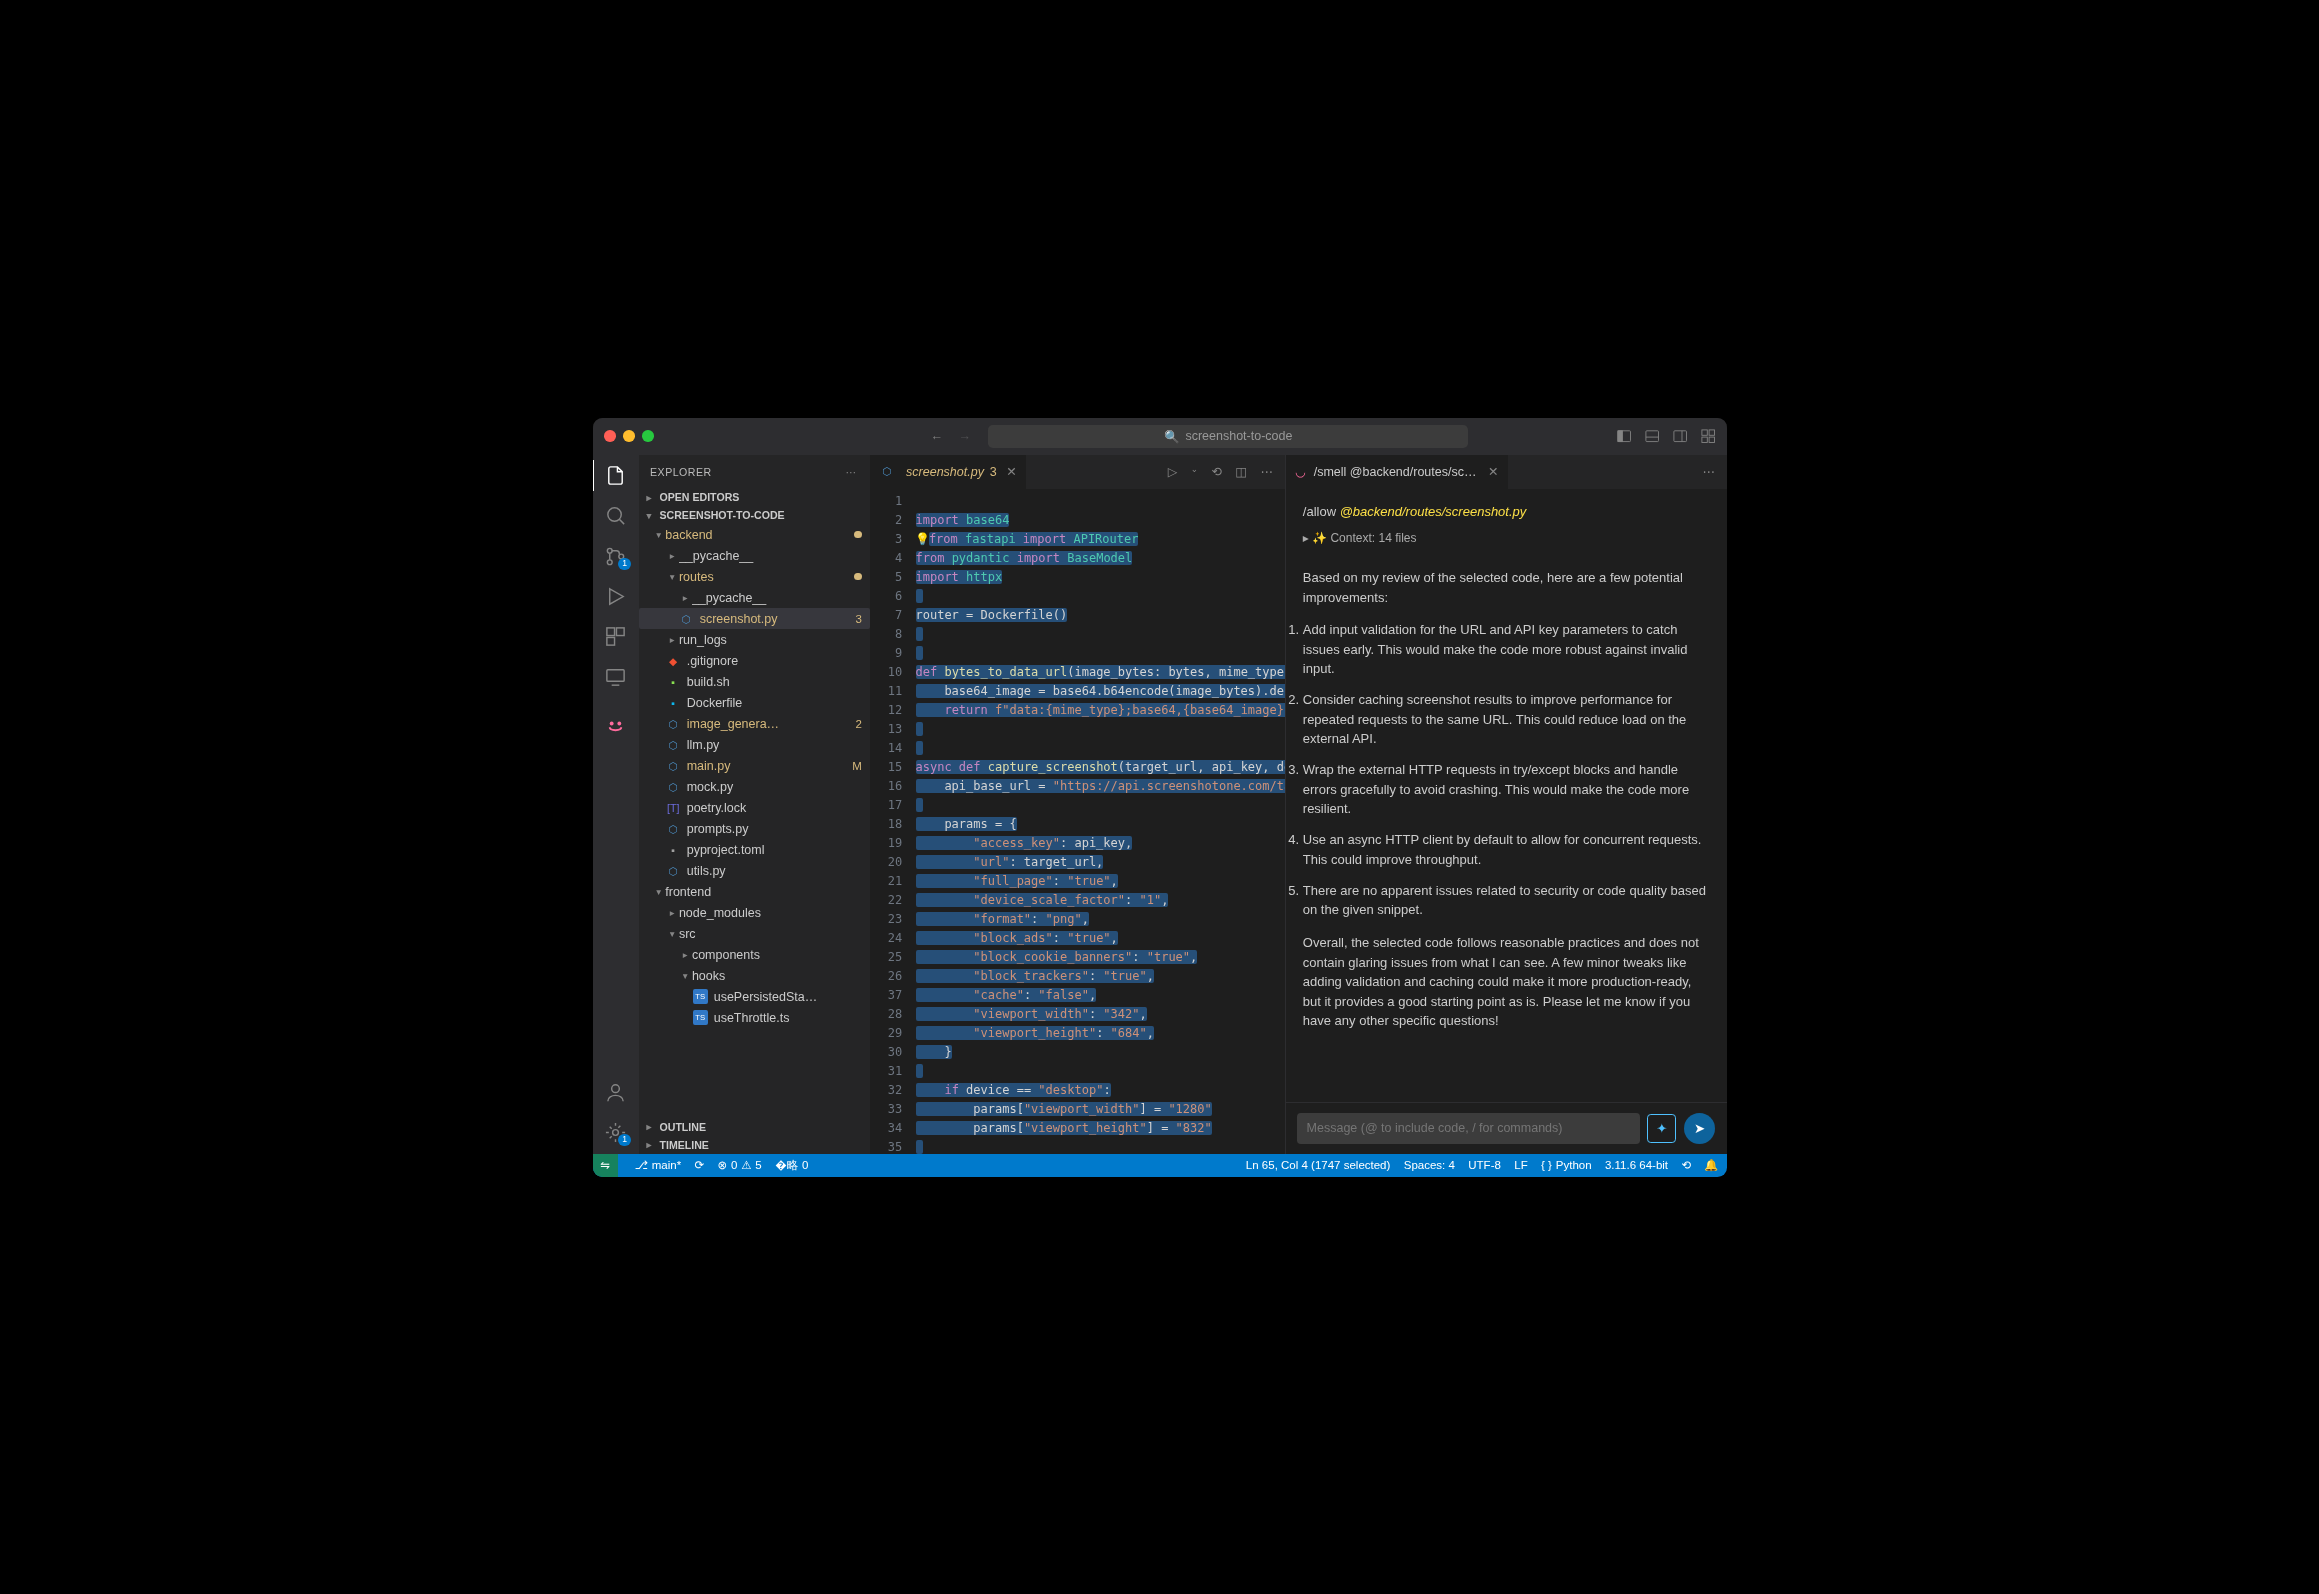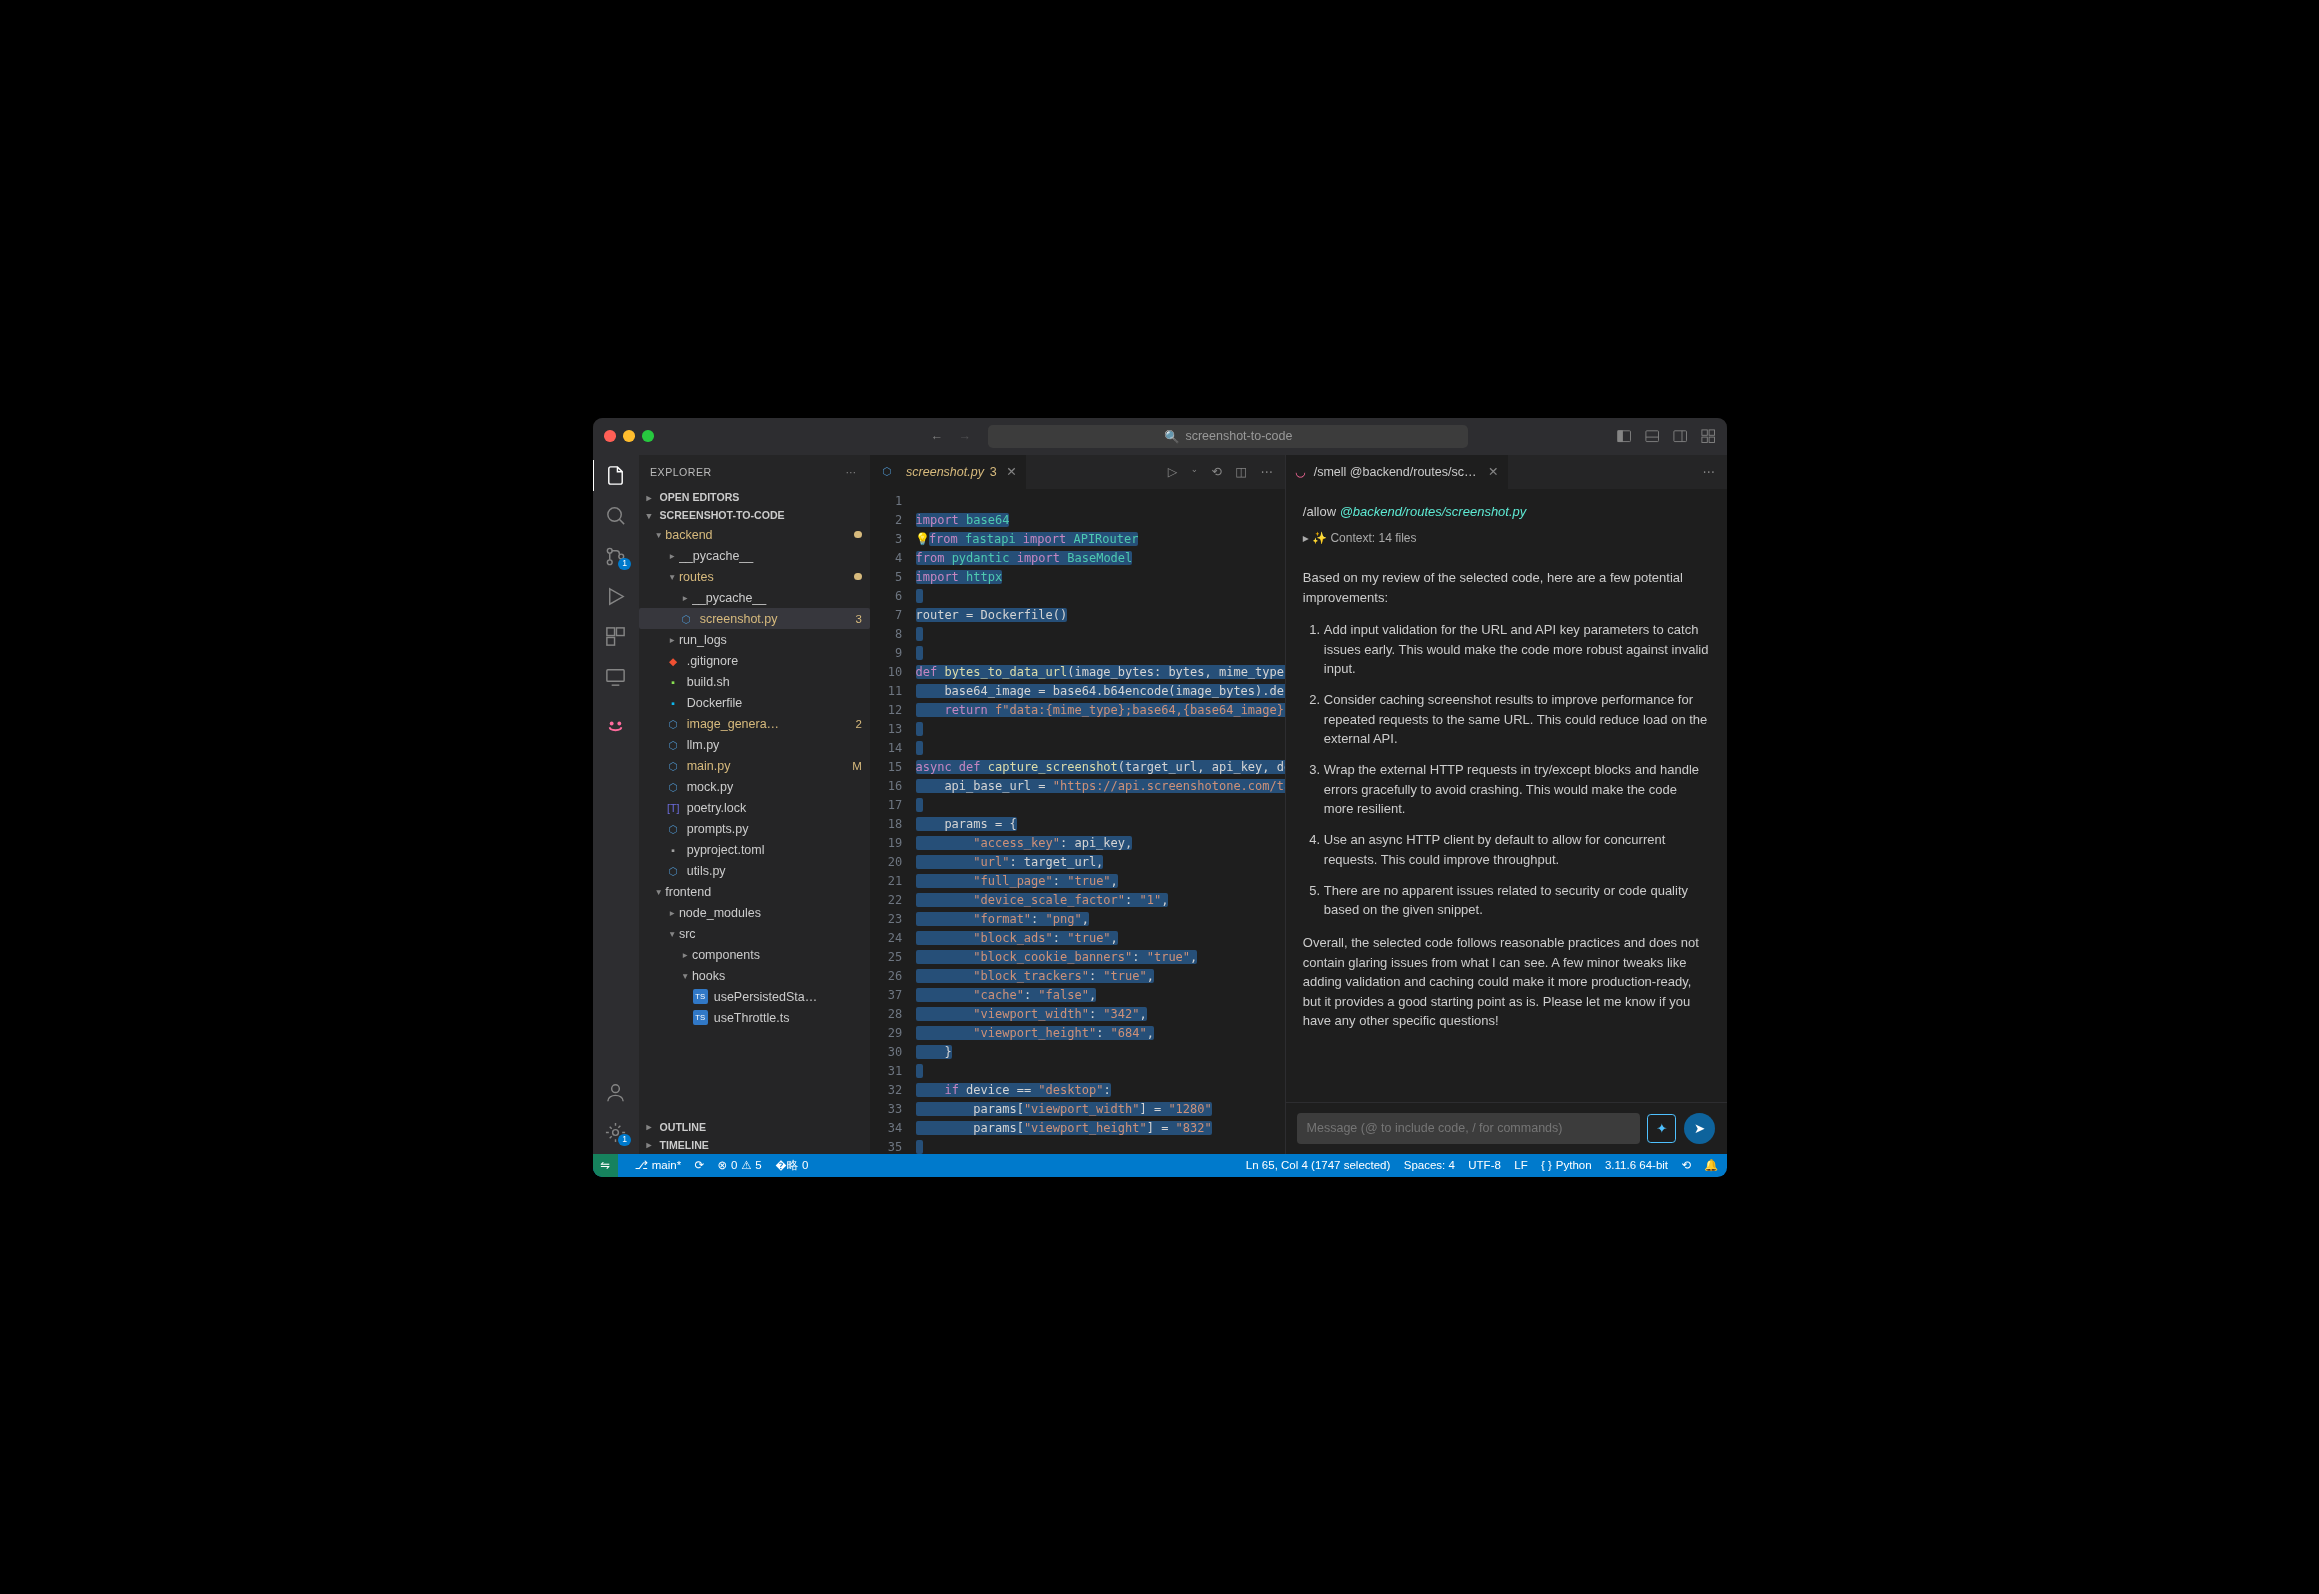--- a/index.html
+++ b/index.html
@@ -43,24 +43,24 @@
 .code-wrap { flex:1; display:flex; overflow:hidden; font-family:Menlo,Consolas,monospace; font-size:12px; line-height:19px; }
 .gutter { width:46px; text-align:right; color:#6e7681; padding:3.8px 13.4px 3.8px 0; background:#1e1e1e; user-select:none; }
 .code { flex:1; padding:3.8px 0; white-space:pre; overflow:hidden; position:relative; color:#d4d4d4; }
 .sel { background:#264f78; border-radius:1.9px; }
 .kw{color:#c586c0}.fn{color:#dcdcaa}.str{color:#ce9178}.cls{color:#4ec9b0}.var{color:#9cdcfe}.num{color:#b5cea8}
 .rpanel { width:442px; background:#1e1e1e; border-left:1px solid #2d2d30; display:flex; flex-direction:column; }
 .rtabs { height:34px; background:#252526; display:flex; align-items:center; }
 .rtab { height:34px; background:#1e1e1e; display:flex; align-items:center; padding:0 9.6px; gap:7.7px; font-size:12.5px; color:#ccc; }
 .rpanel-body { flex:1; overflow-y:auto; padding:13.4px 17.3px; font-size:13px; line-height:1.5; color:#ccc; }
 .cmd-line { color:#ccc; margin-bottom:7.7px; }
-.cmd-line .link{ color:#5eead4; font-style:italic; }
+.cmd-line .link{ color:#fde047; font-style:italic; }
 .ctx-line { color:#aaa; font-size:12px; margin-bottom:21px; }
 .rpanel-body p { margin-bottom:13.4px; }
-.rpanel-body ol { margin-left:21px; margin-bottom:13.4px; }
+.rpanel-body ol { margin-bottom:13.4px; }
 .rpanel-body li { margin-bottom:11.5px; }
 .input-row { display:flex; gap:7.7px; padding:9.6px 11.5px; border-top:1px solid #2d2d30; align-items:center; }
 .msg-input { flex:1; background:#3c3c3c; border:none; border-radius:3.8px; height:31px; padding:0 9.6px; color:#ccc; font-size:12.5px; }
 .sparkle-btn { width:29px; height:29px; border:1px solid #4fc1ff; border-radius:3.8px; display:flex; align-items:center; justify-content:center; color:#4fc1ff; background:transparent; }
 .send-btn { width:31px; height:31px; border-radius:50%; background:#0e639c; color:#fff; display:flex; align-items:center; justify-content:center; border:none; }
 .statusbar { height:23px; background:#007acc; color:#fff; display:flex; align-items:center; font-size:11.5px; padding:0 7.7px; gap:13.4px; }
 .statusbar .sb-item { display:flex; align-items:center; gap:3.8px; }
 .statusbar .sb-right { margin-left:auto; display:flex; gap:13.4px; }
 .remote { background:#16825d; height:23px; display:flex; align-items:center; padding:0 7.7px; margin-left:-7.7px; margin-right:3.8px; }
 svg { width:100%; height:100%; }

